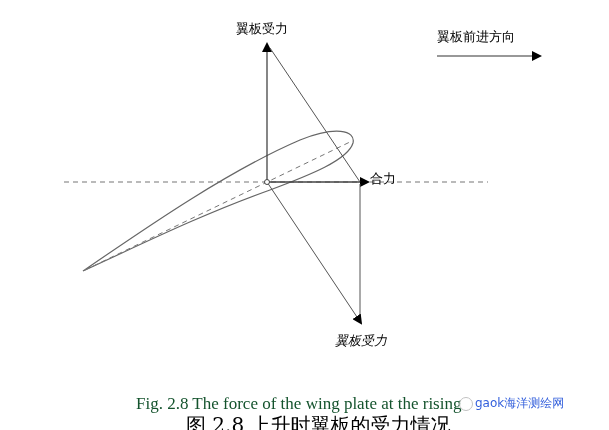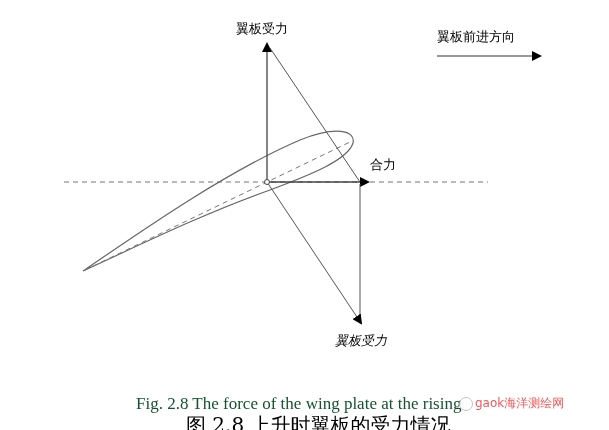--- a/index.html
+++ b/index.html
@@ -1,21 +1,21 @@
 <!DOCTYPE html>
 <html><head>
 <meta charset="utf-8">
 <style>
   html, body { margin: 0; padding: 0; background: #ffffff; }
   body { width: 609px; height: 430px; position: relative; overflow: hidden; font-family: "DejaVu Sans", sans-serif; }
   #diagram { position: absolute; left: 0; top: 0; width: 609px; height: 430px; }
   .lbl { position: absolute; font-family: "DejaVu Sans", sans-serif; font-size: 13px; color: #000; white-space: nowrap; line-height: 1; }
   .cap-cn { position: absolute; left: 186px; top: 368px; font-family: "DejaVu Serif", serif; font-size: 20px; color: #000; white-space: nowrap; margin-top: 44px; }
   .cap-en { position: absolute; left: 136px; top: 394px; font-family: Liberation Serif, serif; font-size: 17px; color: #14532d; white-space: nowrap; }
-  .watermark { position: absolute; left: 459px; top: 395px; font-family: "DejaVu Sans", sans-serif; font-size: 12px; color: #ef4444; white-space: nowrap; opacity: 0.9; }
+  .watermark { position: absolute; left: 459px; top: 395px; font-family: "DejaVu Sans", sans-serif; font-size: 12px; color: #1d4ed8; white-space: nowrap; opacity: 0.9; }
   .wm-icon { display: inline-block; width: 12px; height: 12px; border-radius: 50%; border: 1px solid #bbbbbb; vertical-align: middle; margin-right: 2px; }
 </style>
 </head>
 <body>
 
 <svg id="diagram" width="609" height="430" viewBox="0 0 609 430" xmlns="http://www.w3.org/2000/svg">
   <defs>
     <marker id="arrowhead" markerWidth="10" markerHeight="10" refX="8" refY="5" orient="auto" markerUnits="userSpaceOnUse">
       <path d="M0,0 L10,5 L0,10 z" fill="#000"></path>
     </marker>
@@ -37,21 +37,21 @@
 
   <line x1="267" y1="182" x2="361" y2="323" stroke="#555" stroke-width="1" marker-end="url(#arrowhead)"></line>
 
   <circle cx="267" cy="182" r="2.5" fill="#fff" stroke="#444" stroke-width="1"></circle>
 
   <line x1="437" y1="56" x2="540" y2="56" stroke="#333" stroke-width="1.2" marker-end="url(#arrowhead)"></line>
 </svg>
 
 <div class="lbl" style="left:236px; top:22px;">翼板受力</div>
 <div class="lbl" style="left:437px; top:30px;text-align:center;">翼板前进方向</div>
-<div class="lbl" style="left:370px; top:158px;">合力</div>
+<div class="lbl" style="left:370px; top:172px;">合力</div>
 <div class="lbl" style="left:335px; top:334px;font-style:italic;">翼板受力</div>
 
 <div class="cap-cn">图 2.8  上升时翼板的受力情况</div>
 <div class="cap-en">Fig. 2.8 The force of the wing plate at the rising</div>
 
 <div class="watermark">
   <span class="wm-icon"></span><span>gaok海洋测绘网</span>
 </div>
 
 </body></html>

